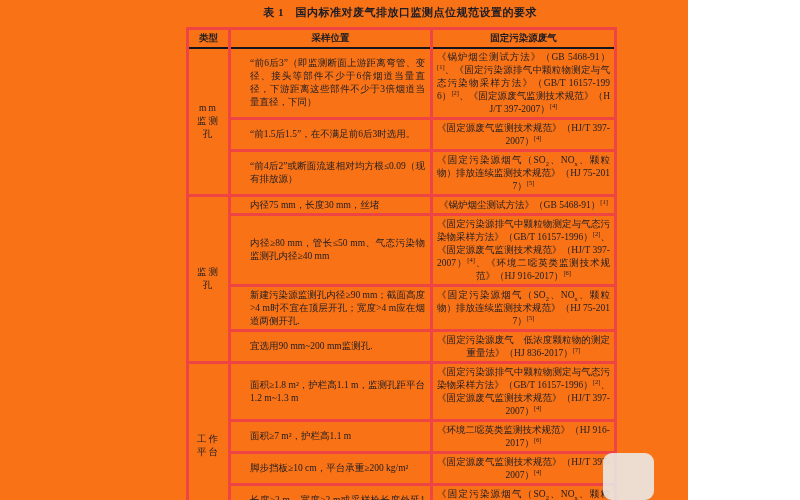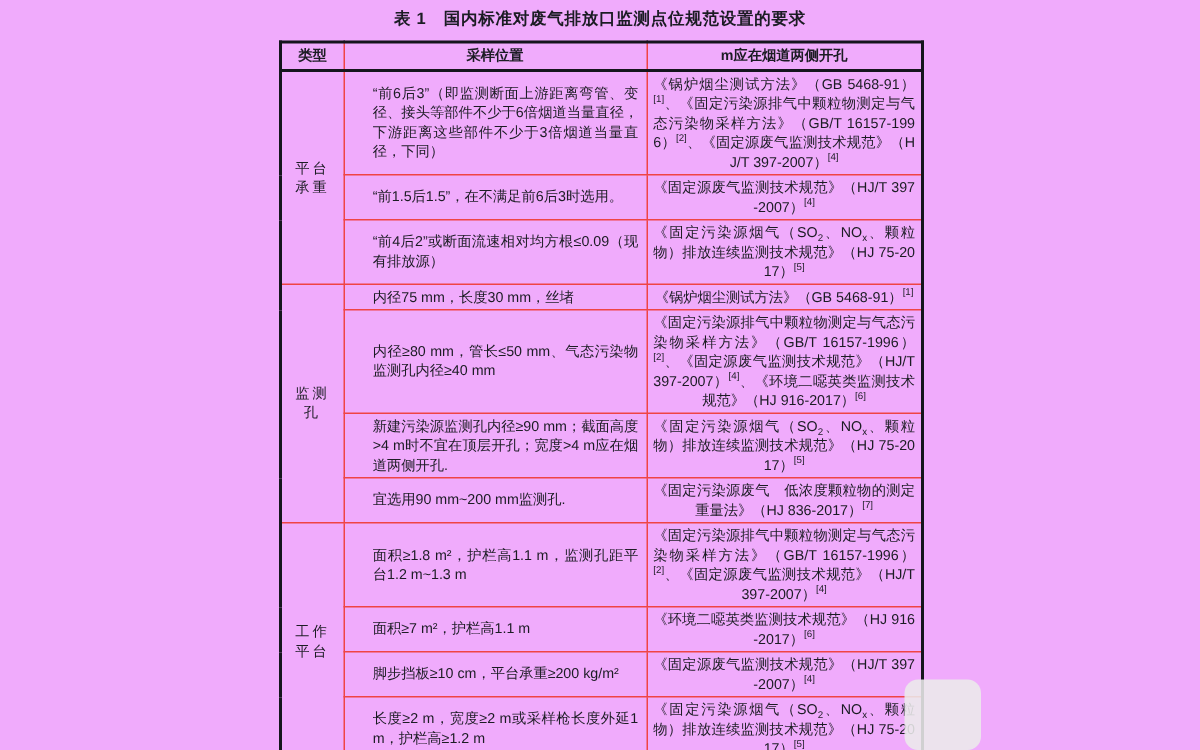--- a/index.html
+++ b/index.html
@@ -1,20 +1,20 @@
 <!DOCTYPE html>
 <html><head>
 <meta charset="utf-8">
 <style>
   html,body{margin:0;padding:0;}
   .page{
     position:relative;
-    width:800px;height:500px;
-    background:#f0abfc;
-    font-family:Liberation Sans, sans-serif;
+    width:688px;height:500px;
+    background:#f97316;
+    font-family:Liberation Serif, serif;
     color:#1c1c24;
     overflow:hidden;
   }
   .doc-title{
     position:absolute;
     left:0;top:5px;width:800px;
     text-align:center;
     font-size:11px;
     font-weight:bold;
     letter-spacing:0.5px;
@@ -24,21 +24,21 @@
     left:186px;top:27px;
     width:428px;
     border-collapse:collapse;
     table-layout:fixed;
     border:2px solid #15151d;
   }
   col.c-type{width:42px;}
   col.c-req{width:202px;}
   col.c-std{width:184px;}
   th,td{
-    border:1px solid #ef4444;
+    border:3px solid #ef4444;
     font-size:9.5px;
     line-height:13px;
     padding:1.5px 4px;
     vertical-align:middle;
     word-break:break-all;
   }
   thead th{
     font-weight:bold;
     text-align:center;
     border-bottom:2px solid #15151d;
@@ -81,26 +81,26 @@
   <table class="standards">
     <colgroup>
       <col class="c-type">
         <col class="c-req">
         <col class="c-std">
     </colgroup>
     <thead>
       <tr>
         <th>类型</th>
         <th>采样位置</th>
-        <th>m应在烟道两侧开孔</th>
+        <th>固定污染源废气</th>
       </tr>
     </thead>
     <tbody>
         <tr class="group-start">
-          <td class="type-cell" rowspan="3">平台承重</td>
+          <td class="type-cell" rowspan="3">mm监测孔</td>
           <td class="req-cell">“前6后3”（即监测断面上游距离弯管、变径、接头等部件不少于6倍烟道当量直径，下游距离这些部件不少于3倍烟道当量直径，下同）</td>
           <td class="std-cell">《锅炉烟尘测试方法》（GB 5468-91）<sup>[1]</sup>、《固定污染源排气中颗粒物测定与气态污染物采样方法》（GB/T 16157-1996）<sup>[2]</sup>、《固定源废气监测技术规范》（HJ/T 397-2007）<sup>[4]</sup></td>
         </tr>
         <tr>
           <td class="req-cell">“前1.5后1.5”，在不满足前6后3时选用。</td>
           <td class="std-cell">《固定源废气监测技术规范》（HJ/T 397-2007）<sup>[4]</sup></td>
         </tr>
         <tr>
           <td class="req-cell">“前4后2”或断面流速相对均方根≤0.09（现有排放源）</td>
           <td class="std-cell">《固定污染源烟气（SO<sub>2</sub>、NO<sub>x</sub>、颗粒物）排放连续监测技术规范》（HJ 75-2017）<sup>[5]</sup></td>

